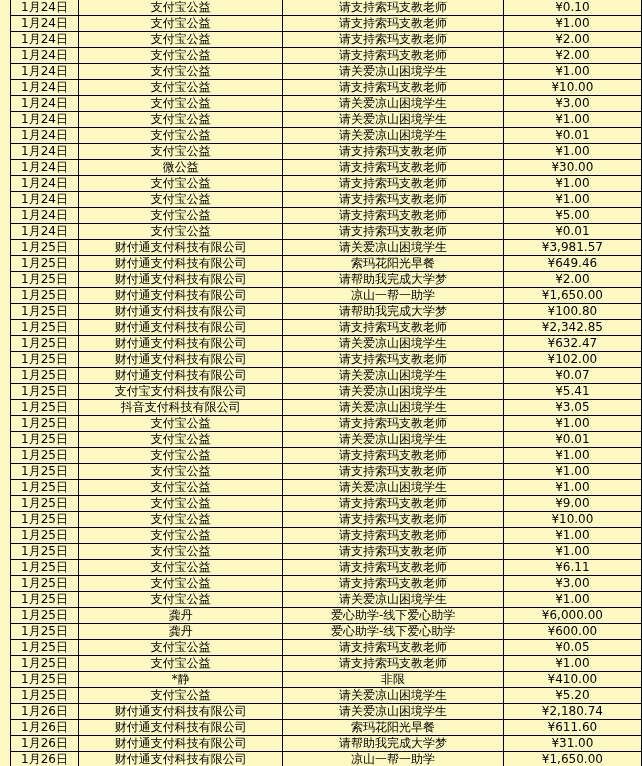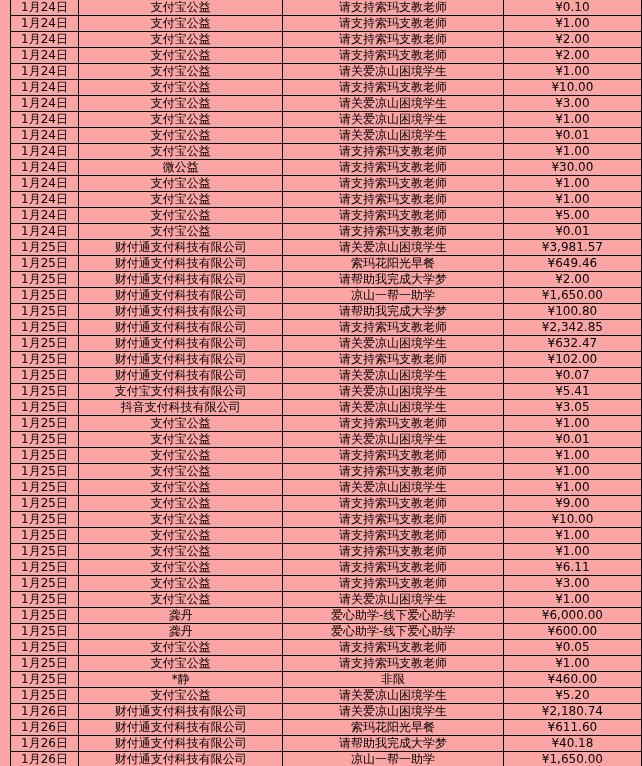--- a/index.html
+++ b/index.html
@@ -4,21 +4,21 @@
 <style>
   html, body {
     margin: 0;
     padding: 0;
     background: #ffffff;
   }
   .sheet {
     position: relative;
     width: 642px;
     height: 766px;
-    background: #fca5a5;
+    background: #fef9c3;
     overflow: hidden;
   }
   table.donation {
     position: absolute;
     left: 10px;
     top: -1px;
     width: 632px;
     height: 768px;
     border-collapse: collapse;
     table-layout: fixed;
@@ -298,21 +298,21 @@
         <tr>
           <td>1月25日</td>
           <td>支付宝公益</td>
           <td>请支持索玛支教老师</td>
           <td>¥1.00</td>
         </tr>
         <tr>
           <td>1月25日</td>
           <td>*静</td>
           <td>非限</td>
-          <td>¥460.00</td>
+          <td>¥410.00</td>
         </tr>
         <tr>
           <td>1月25日</td>
           <td>支付宝公益</td>
           <td>请关爱凉山困境学生</td>
           <td>¥5.20</td>
         </tr>
         <tr>
           <td>1月26日</td>
           <td>财付通支付科技有限公司</td>
@@ -322,21 +322,21 @@
         <tr>
           <td>1月26日</td>
           <td>财付通支付科技有限公司</td>
           <td>索玛花阳光早餐</td>
           <td>¥611.60</td>
         </tr>
         <tr>
           <td>1月26日</td>
           <td>财付通支付科技有限公司</td>
           <td>请帮助我完成大学梦</td>
-          <td>¥40.18</td>
+          <td>¥31.00</td>
         </tr>
         <tr>
           <td>1月26日</td>
           <td>财付通支付科技有限公司</td>
           <td>凉山一帮一助学</td>
           <td>¥1,650.00</td>
         </tr>
       </tbody>
   </table>
 </div>

